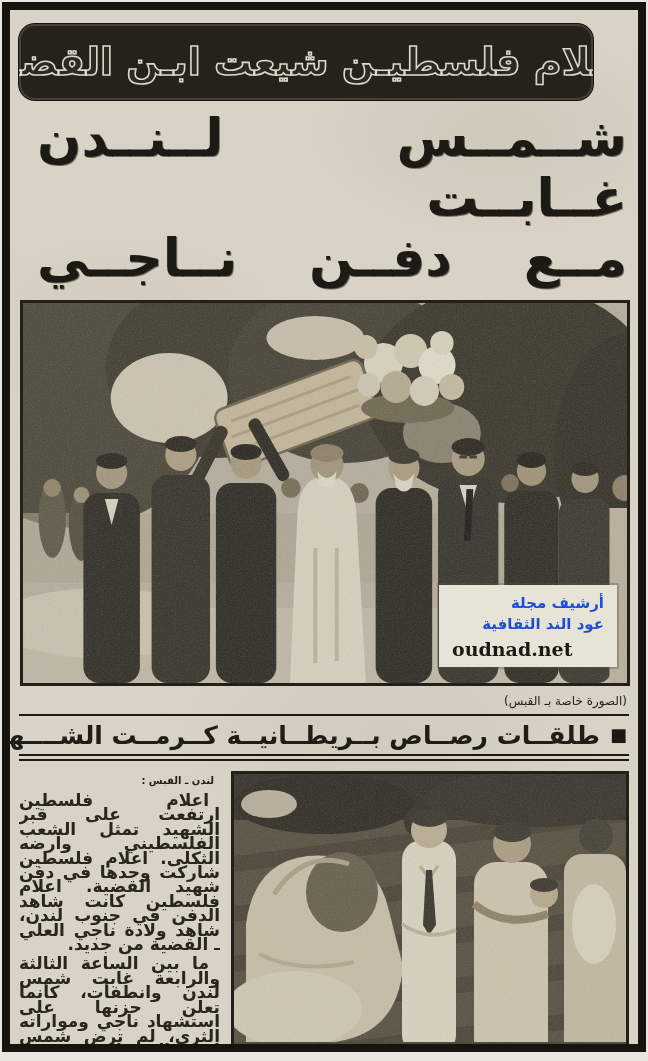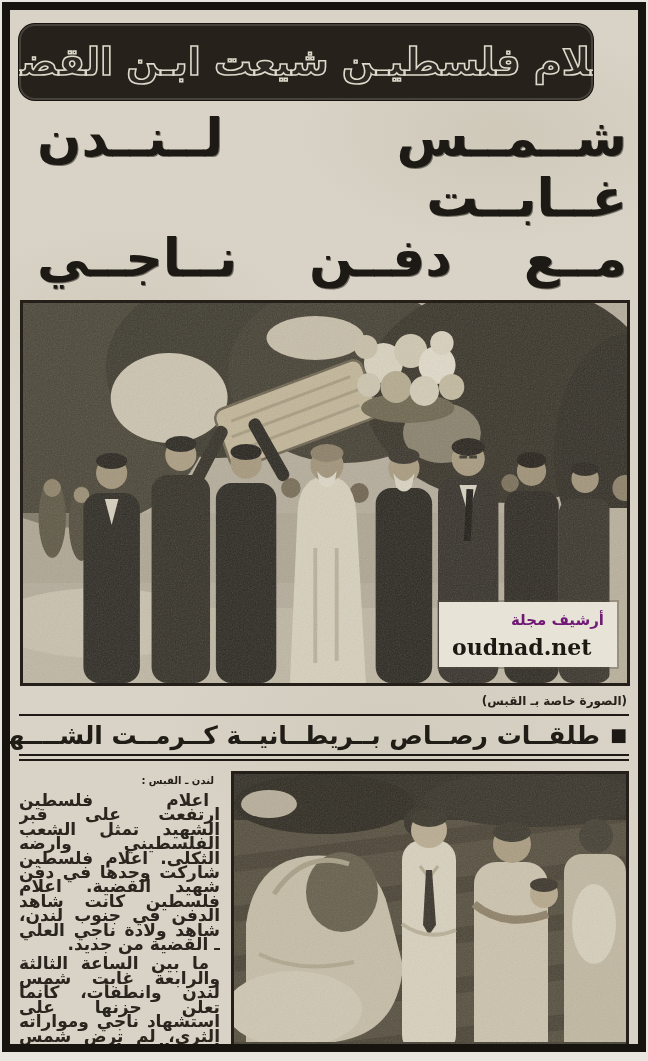--- a/index.html
+++ b/index.html
@@ -63,30 +63,30 @@
   }
   .photo1 svg, .photo2 svg { display:block; width:100%; height:100%; }
   .wm-box {
     position:absolute; right:10px; bottom:16px;
     width:178px;
     background:#e7e3d7;
     border:1px solid #8d857200;
     box-shadow:0 0 0 2px rgba(90,84,70,.35);
     padding:7px 12px 6px 12px;
   }
-  .wm-ar { direction:rtl; text-align:right; font-size:15px; font-weight:bold; color:#701a75; line-height:21px; }
-  .wm-en { direction:ltr; text-align:left; font-family:"DejaVu Serif", serif; font-weight:bold; font-size:22px; color:#1c1812; margin-top:3px; }
+  .wm-ar { direction:rtl; text-align:right; font-size:15px; font-weight:bold; color:#1d4ed8; line-height:21px; }
+  .wm-en { direction:ltr; text-align:left; font-family:"DejaVu Serif", serif; font-weight:bold; font-size:19px; color:#1c1812; margin-top:3px; }
 
   
   .caprow {
     direction:rtl;
     display:flex; justify-content:space-between; align-items:center;
     margin:5px 4px 0 4px; height:20px;
   }
-  .cap { font-size:12px; font-weight:bold; color:#26211a; direction:rtl; }
+  .cap { font-size:12px; font-weight:normal; color:#26211a; direction:rtl; }
   .bullet { font-size:10px; vertical-align:1px; }
 
   .rule { margin:3px 2px 0 2px; border-top:2px solid #1d1914; }
   .rule-double { margin:2px 2px 0 2px; height:7px; border-top:2.5px solid #1d1914; border-bottom:2px solid #1d1914; }
 
   
   .subhead {
     direction:rtl;
     display:flex; align-items:center; gap:10px;
     margin:2px 4px 0 4px; height:34px;
@@ -220,20 +220,21 @@
 
       <rect x="550" y="196" width="54" height="184" rx="14" fill="#3a352b"></rect>
       <circle cx="577" cy="176" r="14" fill="#a2947a"></circle>
         <ellipse cx="577" cy="166" rx="14" ry="7" fill="#2c2720"></ellipse>
       <rect x="602" y="205" width="30" height="175" fill="#b9b09b"></rect>
         <circle cx="618" cy="185" r="13" fill="#8d8068"></circle>
       <rect width="620" height="380" filter="url(#nz1)" opacity="0.22"></rect>
     </svg>
     <div class="wm-box">
       <div class="wm-ar">أرشيف مجلة</div>
+      <div class="wm-ar">عود الند الثقافية</div>
       <div class="wm-en">oudnad.net</div>
     </div>
   </div>
 
   <div class="caprow">
     <div class="cap">(الصورة خاصة بـ القبس)</div>
   </div>
 
   <div class="rule"></div>
 

